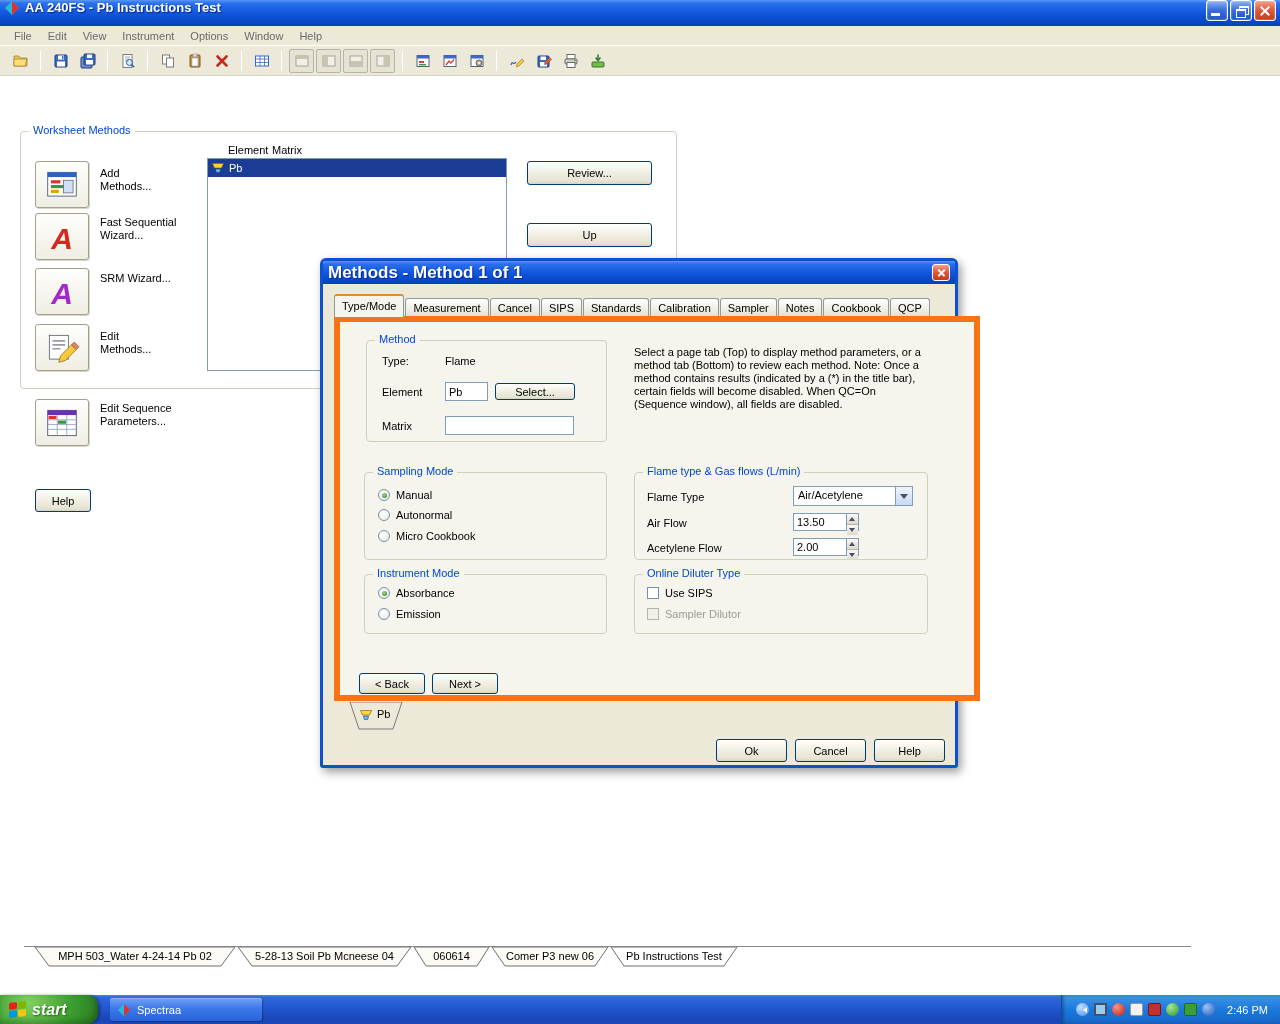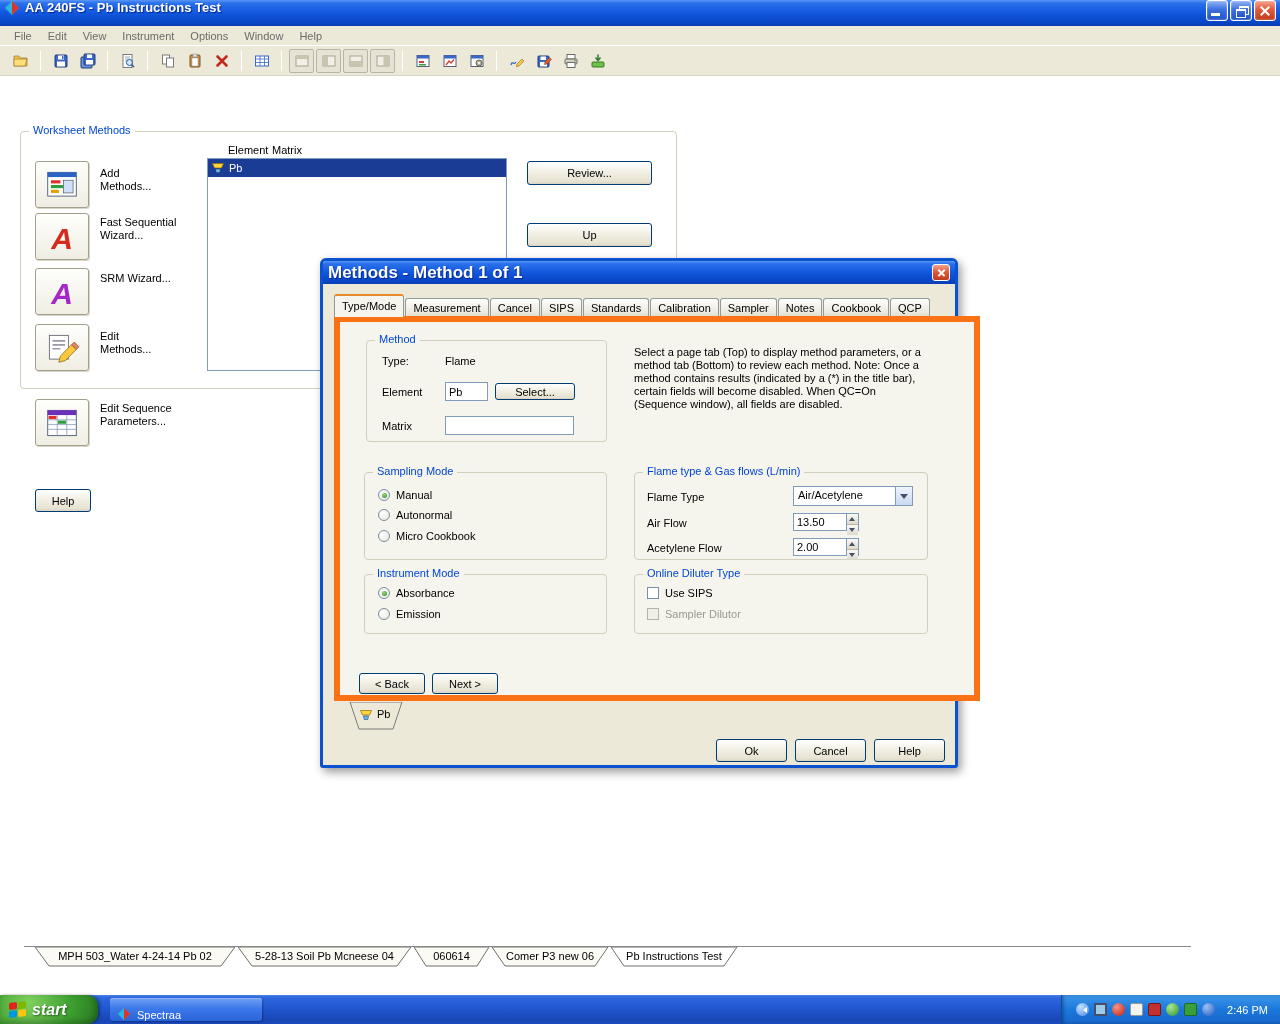--- a/index.html
+++ b/index.html
@@ -132,21 +132,21 @@
   
   .taskbar { position:absolute; left:0; top:995px; width:1280px; height:29px; display:flex; align-items:center;
     background:linear-gradient(180deg,#4A81E8 0%,#2E67DC 9%,#2258D2 42%,#1946B4 88%,#1C49BE 100%); z-index:6; }
   .start-btn { height:29px; width:98px; border-radius:0 11px 11px 0; display:flex; align-items:center; gap:6px;
     padding-left:9px; color:#fff; font-style:italic; font-weight:bold; font-size:16px;
     background:radial-gradient(circle at 30% 25%,#7FD05C,#3B9E2F 60%,#2A7A22);
     text-shadow:1px 1px 2px #1E5C18; box-shadow:inset -2px -3px 6px rgba(0,0,0,.25), 2px 0 3px rgba(0,0,0,.35); }
   .flag { width:17px; height:15px; display:grid; grid-template:1fr 1fr / 1fr 1fr; gap:1.5px; transform:skewY(-6deg); }
   .flag i { border-radius:1.5px; }
   .f1{background:#E2231A}.f2{background:#7DB700}.f3{background:#0096E0}.f4{background:#FFC40D}
-  .task-btn { margin-left:12px; width:152px; height:23px; border-radius:3px; display:flex; align-items:flex-end; gap:6px;
+  .task-btn { margin-left:12px; width:152px; height:23px; border-radius:3px; display:flex; align-items:center; gap:6px;
     padding:0 7px; color:#fff; background:linear-gradient(180deg,#6FA0F5,#3C79EA 45%,#2A63D8);
     box-shadow:inset 0 1px 0 #8FB5F8, 1px 1px 2px rgba(0,0,0,.3); }
   .task-btn svg { width:14px; height:14px; }
   .tray { margin-left:auto; height:29px; display:flex; align-items:center; gap:5px; padding:0 12px 0 14px;
     background:linear-gradient(180deg,#3E96E8 0%,#1C78DC 50%,#1665C8 100%);
     border-left:1px solid #0C4DA0; box-shadow:inset 2px 0 3px rgba(0,0,0,.25); }
   .ti { width:13px; height:13px; flex:none; }
   .ti-chev { border-radius:50%; background:radial-gradient(circle at 35% 30%,#BFE0FF,#4A8AE8); position:relative; }
   .ti-chev::after { content:""; position:absolute; left:4px; top:3.5px; border:3px solid transparent; border-right:4px solid #fff; }
   .ti-mon { border:2px solid #44506B; background:#9CCBE8; }

